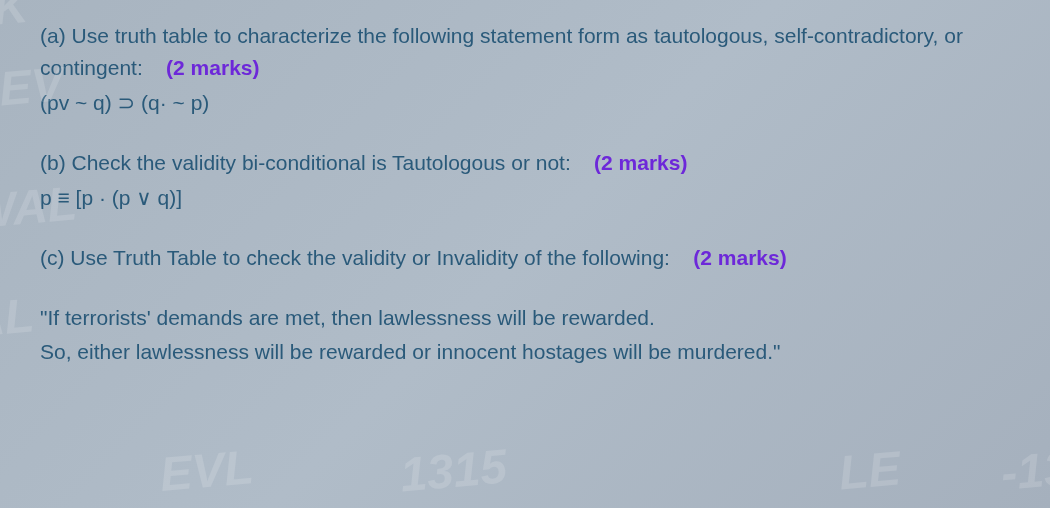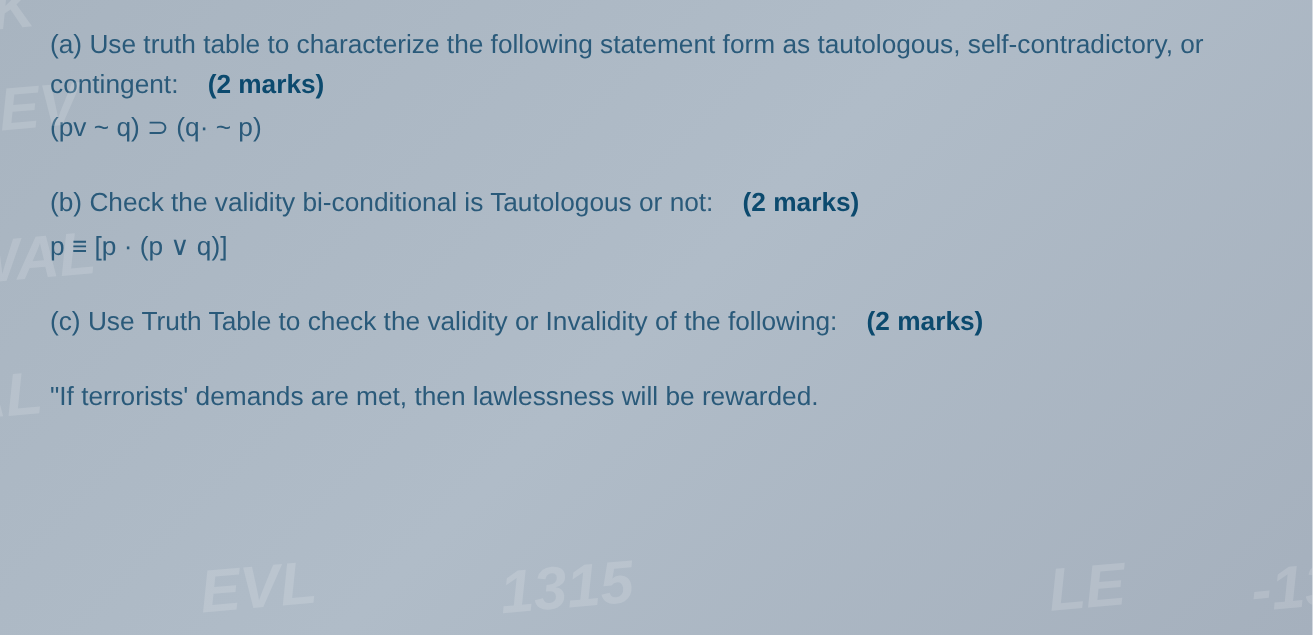--- a/index.html
+++ b/index.html
@@ -37,21 +37,21 @@
     .question-block {
       margin-bottom: 28px;
       font-size: 21px;
       line-height: 1.5;
     }
     .question-text {
       color: #2a5a7a;
     }
     .marks {
       font-weight: bold;
-      color: #0c4a6e;
+      color: #6d28d9;
     }
     .formula {
       color: #2a5a7a;
       font-size: 21px;
       margin-top: 4px;
     }
     .argument {
       color: #2a5a7a;
       font-size: 21px;
       line-height: 1.6;
@@ -84,13 +84,14 @@
   <div class="formula">p ≡ [p · (p ∨ q)]</div>
 </div>
 
 <div class="question-block">
   <span class="question-text inline">(c) Use Truth Table to check the validity or Invalidity of the following:</span>
   <span class="marks inline">&nbsp;&nbsp;&nbsp;</span><span class="marks inline">(2 marks)</span>
 </div>
 
 <div class="argument">
   <div>"If terrorists' demands are met, then lawlessness will be rewarded.</div>
+  <div>So, either lawlessness will be rewarded or innocent hostages will be murdered."</div>
 </div>
 
 </body></html>

